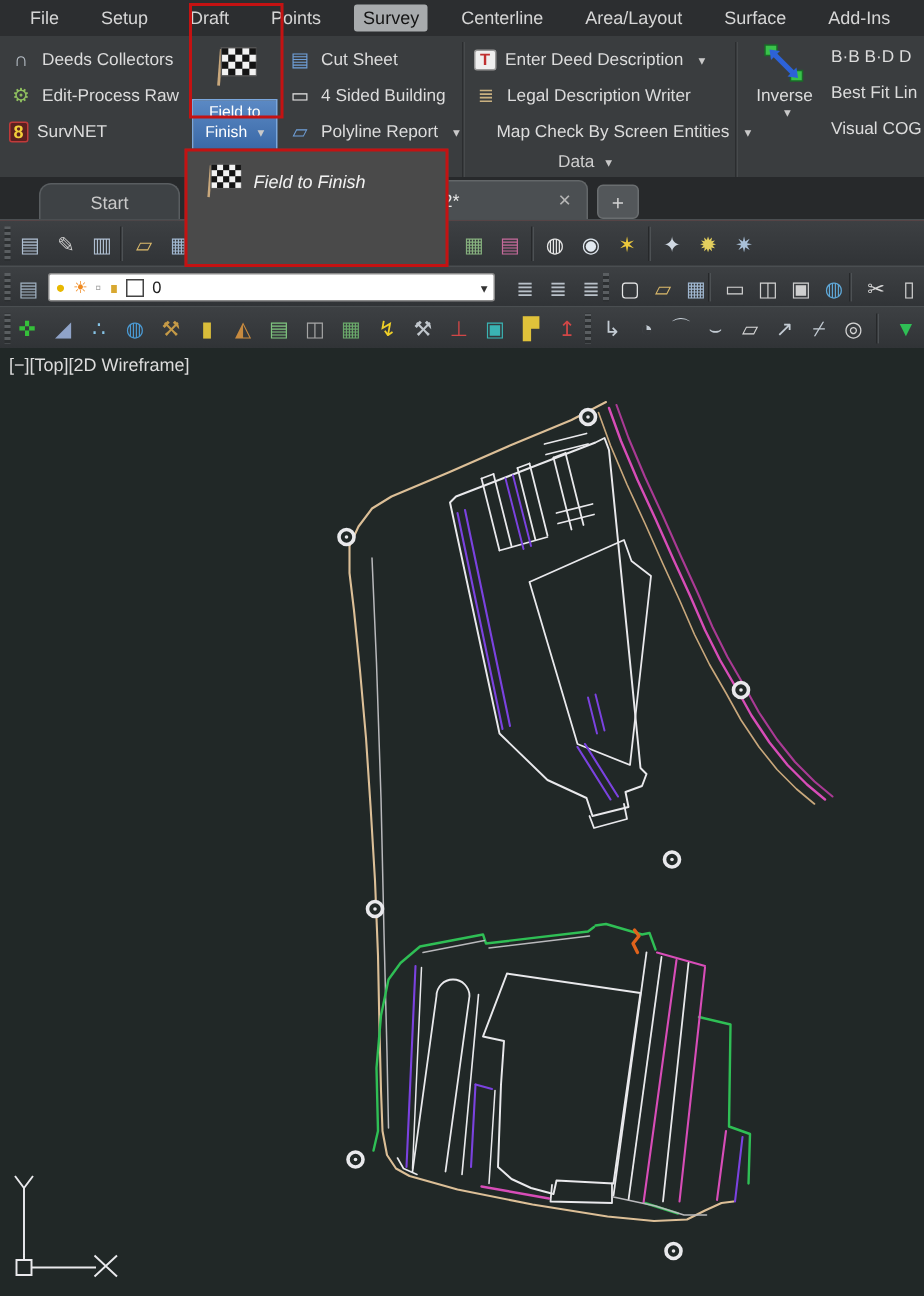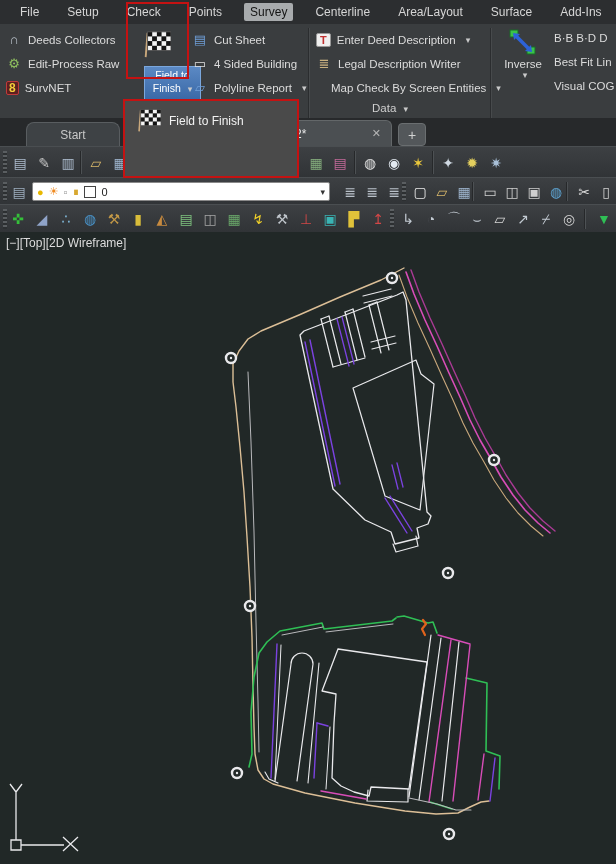--- a/index.html
+++ b/index.html
@@ -21,21 +21,21 @@
   .survnet-ic{font-weight:bold;color:#f2cf3a;font-size:12px;border:1px solid #c03a3a;
               padding:0 2px;border-radius:2px;background:#5c2020;height:12px;line-height:12px;}
   .deed-ic{font-weight:bold;color:#c03030;font-size:11px;background:#efefef;border:1px solid #999;
            padding:0 3px;border-radius:2px;height:12px;line-height:12px;}
   .caret{color:#c9c9c9;font-size:9px;margin-left:4px;}
   .vdiv{position:absolute;top:4px;width:1px;height:90px;background:#2b2d2f;border-right:1px solid #474a4c;}
   #deeds-label{position:absolute;left:310px;top:78px;width:160px;text-align:center;color:#cfcfcf;}
   
   #ftf-button{position:absolute;left:128px;top:4px;width:57px;height:71px;cursor:pointer;}
   #ftf-flag{position:absolute;left:13px;top:1px;}
-  #ftf-blue{position:absolute;left:16px;top:38px;width:57px;height:43px;text-align:center;
+  #ftf-blue{position:absolute;left:0;top:38px;width:57px;height:43px;text-align:center;
             background:linear-gradient(#5b89c4,#31609f);border:1px solid #7aa7dd;box-sizing:border-box;
             color:#fff;font-size:10.5px;line-height:13px;padding-top:2px;}
   #redrect-btn{position:absolute;left:126px;top:2px;width:59px;height:73px;border:2px solid #c41212;
                pointer-events:none;}
   #inverse-btn{position:absolute;left:498px;top:4px;width:50px;height:66px;text-align:center;cursor:pointer;}
   #rightcol{position:absolute;left:554px;top:0;width:62px;height:94px;overflow:hidden;white-space:nowrap;}
   .rightrow{position:absolute;height:16px;color:#dcdcdc;text-align:right;}
   
   #tabbar{position:absolute;left:0;top:118px;width:616px;height:28px;background:#27292b;
           border-bottom:1px solid #ef4444;font-size:12px;color:#c9c9c9;}
@@ -74,21 +74,21 @@
   .dd-item{position:absolute;left:2px;right:2px;height:34px;display:flex;align-items:center;
            gap:8px;padding-left:8px;cursor:pointer;}
 </style>
 </head>
 <body>
 
 <div id="root">
   <div id="menubar">
       <div class="menu-item">File</div>
       <div class="menu-item">Setup</div>
-      <div class="menu-item">Check</div>
+      <div class="menu-item">Draft</div>
       <div class="menu-item">Points</div>
       <div class="menu-item active">Survey</div>
       <div class="menu-item">Centerline</div>
       <div class="menu-item">Area/Layout</div>
       <div class="menu-item">Surface</div>
       <div class="menu-item">Add-Ins</div>
       <div class="menu-item">Plug-ins</div>
     </div>
 
   <div id="ribbon">
@@ -368,21 +368,21 @@
         <g>
           <circle cx="449" cy="602" r="5" fill="#212827" stroke="#e9e9ec" stroke-width="2.4"></circle>
           <circle cx="449" cy="602" r="1.2" fill="#e9e9ec"></circle>
         </g>
         <path d="M10,552 L16,560 M22,552 L16,560 M16,560 L16,608 M11,608 h10 v10 h-10 Z M21,613 H64 M63,605 L78,619 M78,605 L63,619" fill="none" stroke="#e9e9ec" stroke-width="1.3"></path>
       </svg>
     <div id="vp-label">[−][Top][2D Wireframe]</div>
   </div>
 
   <div id="dropdown">
-      <div class="dd-item" style="top: 3px;">
+      <div class="dd-item" style="top: 3px; font-style: italic;">
         <span><svg width="26" height="26" viewBox="0 0 32 32">
             <line x1="5" y1="30" x2="7" y2="4" stroke="#c9a87c" stroke-width="2"></line>
             <rect x="7" y="3" width="5" height="5" fill="#141414"></rect>
             <rect x="12" y="3" width="5" height="5" fill="#f2f2f2"></rect>
             <rect x="17" y="3" width="5" height="5" fill="#141414"></rect>
             <rect x="22" y="3" width="5" height="5" fill="#f2f2f2"></rect>
             <rect x="27" y="3" width="5" height="5" fill="#141414"></rect>
             <rect x="7" y="8" width="5" height="5" fill="#f2f2f2"></rect>
             <rect x="12" y="8" width="5" height="5" fill="#141414"></rect>
             <rect x="17" y="8" width="5" height="5" fill="#f2f2f2"></rect>

